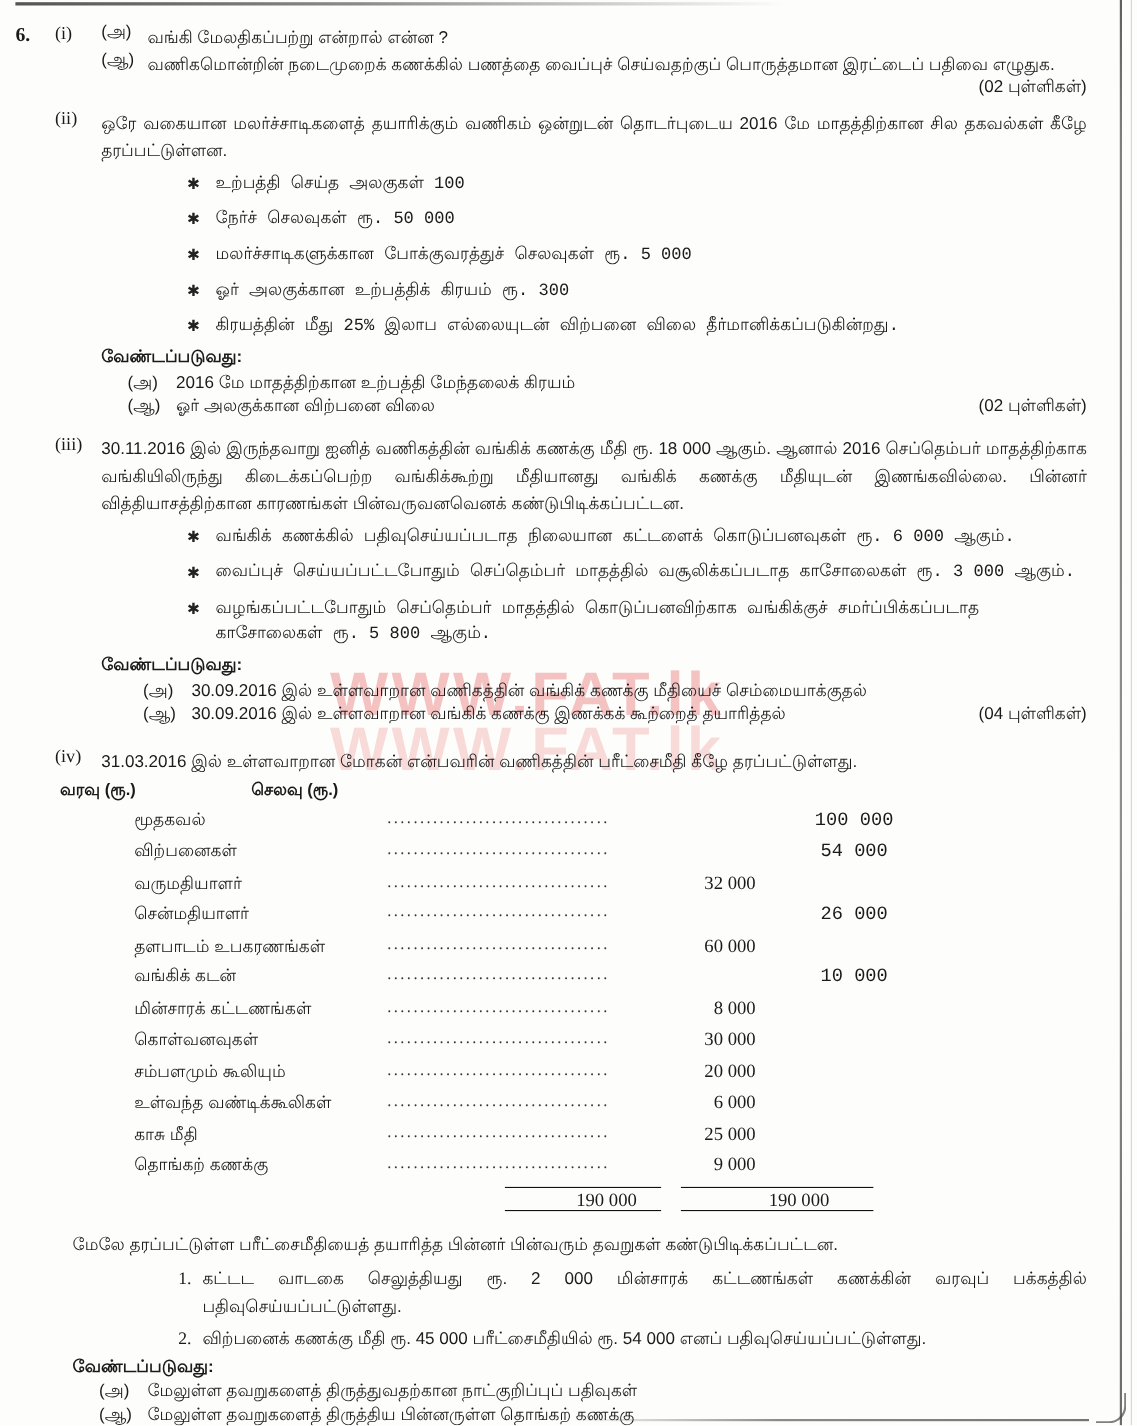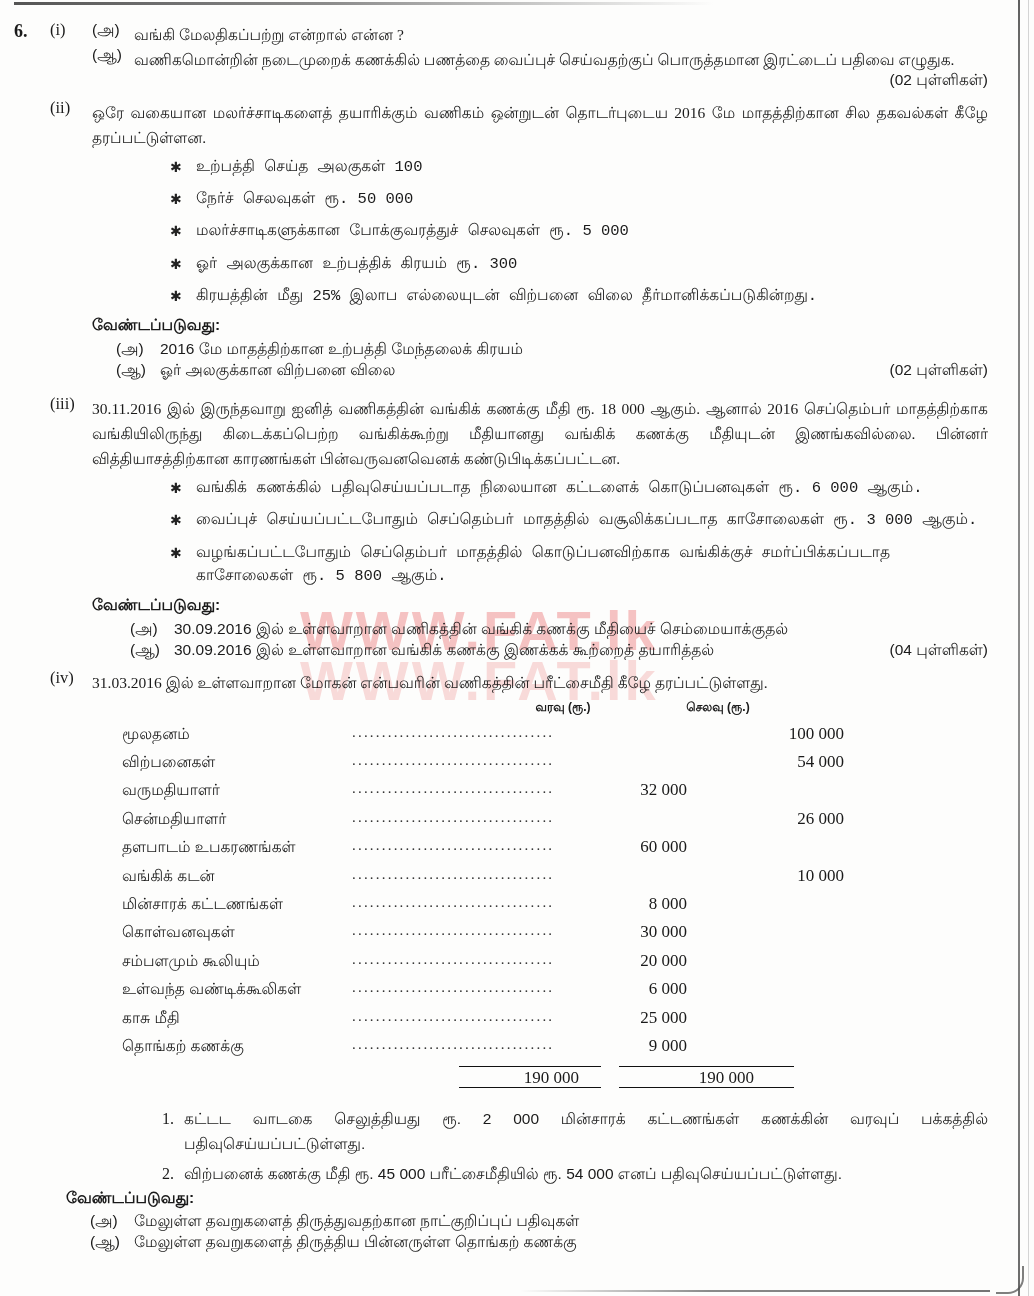--- a/index.html
+++ b/index.html
@@ -125,21 +125,21 @@
     width: 42px;
   }
   .tam {
     font-family: "Liberation Sans", "DejaVu Sans", sans-serif;
     font-size: 15.5px;
   }
   .body-text {
     flex: 1 1 auto;
     text-align: justify;
     text-justify: inter-word;
-    font-family: Liberation Serif, serif;
+    font-family: Liberation Sans, sans-serif;
     font-size: 15.5px;
     line-height: 1.62;
   }
   .body-text.nojust {
     text-align: left;
   }
   .marks {
     font-family: "Liberation Sans", "DejaVu Sans", sans-serif;
     font-size: 15.5px;
     white-space: nowrap;
@@ -195,26 +195,26 @@
     font-family: "Liberation Sans", "DejaVu Sans", sans-serif;
     font-size: 15.5px;
   }
 
   
   .tb-wrap {
     margin-top: 6px;
   }
   .tb-head {
     display: flex;
-    justify-content: flex-end;
     font-family: "Liberation Sans", "DejaVu Sans", sans-serif;
     font-weight: bold;
-    font-size: 12px;
+    font-size: 15px;
     margin-bottom: 12px;
     padding-right: 190px;
+    gap: 24px;
   }
   .tb-head .h-dr {
     width: 150px;
     text-align: center;
   }
   .tb-head .h-cr {
     width: 160px;
     text-align: center;
   }
   .tb-row {
@@ -243,22 +243,22 @@
   }
   .tb-row .tb-dr {
     flex: 0 0 120px;
     text-align: right;
     font-family: "Liberation Serif", "DejaVu Serif", serif;
     font-size: 17px;
     padding-right: 22px;
   }
   .tb-row .tb-cr {
     flex: 0 0 135px;
-    text-align: right;
-    font-family: Liberation Serif, serif;
+    text-align: center;
+    font-family: Liberation Mono, monospace;
     font-size: 17px;
     padding-right: 40px;
   }
   .tb-total {
     display: flex;
     align-items: baseline;
     margin-top: 1px;
   }
   .tb-total .sp {
     flex: 0 0 230px;
@@ -438,36 +438,36 @@
         <div class="sub-row flexline" style="padding-left:38px;">
           <div style="display:flex;align-items:baseline;">
             <div class="lbl">(ஆ)</div>
             <div class="txt">30.09.2016 இல் உள்ளவாறான வங்கிக் கணக்கு இணக்கக் கூற்றைத் தயாரித்தல்</div>
           </div>
           <div class="marks">(04 புள்ளிகள்)</div>
         </div>
       </div>
     </div>
 
-    <div class="row blk-sm" style="margin-top:6px;">
+    <div class="row blk-sm" style="margin-top:16px;">
       <div class="qnum"></div>
       <div class="rnum">(iv)</div>
       <div style="flex:1 1 auto;">
         <div class="body-text nojust">31.03.2016 இல் உள்ளவாறான மோகன் என்பவரின் வணிகத்தின் பரீட்சைமீதி கீழே தரப்பட்டுள்ளது.</div>
       </div>
     </div>
 
     <div class="tb-wrap">
       <div class="tb-head">
         <div class="h-dr">வரவு (ரூ.)</div>
         <div class="h-cr">செலவு (ரூ.)</div>
       </div>
 
       <div class="tb-row">
-        <div class="tb-name">மூலதனம்</div>
+        <div class="tb-name">மூதகவல்</div>
         <div class="tb-dots">..................................</div>
         <div class="tb-dr"></div>
         <div class="tb-cr">100 000</div>
       </div>
       <div class="tb-row">
         <div class="tb-name">விற்பனைகள்</div>
         <div class="tb-dots">..................................</div>
         <div class="tb-dr"></div>
         <div class="tb-cr">54 000</div>
       </div>
@@ -534,20 +534,21 @@
 
       <div class="tb-total">
         <div class="sp"></div>
         <div class="sp2"></div>
         <div class="t-dr">190 000</div>
         <div class="t-cr">190 000</div>
       </div>
     </div>
 
     <div style="margin-top:18px; padding-left:52px;">
+      <div class="body-text nojust">மேலே தரப்பட்டுள்ள பரீட்சைமீதியைத் தயாரித்த பின்னர் பின்வரும் தவறுகள் கண்டுபிடிக்கப்பட்டன.</div>
 
       <ul class="num-list" style="padding-left:78px; margin-top:6px;">
         <li>
           <span class="n">1.</span>
           <span class="ntxt">கட்டட வாடகை செலுத்தியது ரூ. 2 000 மின்சாரக் கட்டணங்கள் கணக்கின் வரவுப் பக்கத்தில் பதிவுசெய்யப்பட்டுள்ளது.</span>
         </li>
         <li>
           <span class="n">2.</span>
           <span class="ntxt">விற்பனைக் கணக்கு மீதி ரூ. 45 000 பரீட்சைமீதியில் ரூ. 54 000 எனப் பதிவுசெய்யப்பட்டுள்ளது.</span>
         </li>

